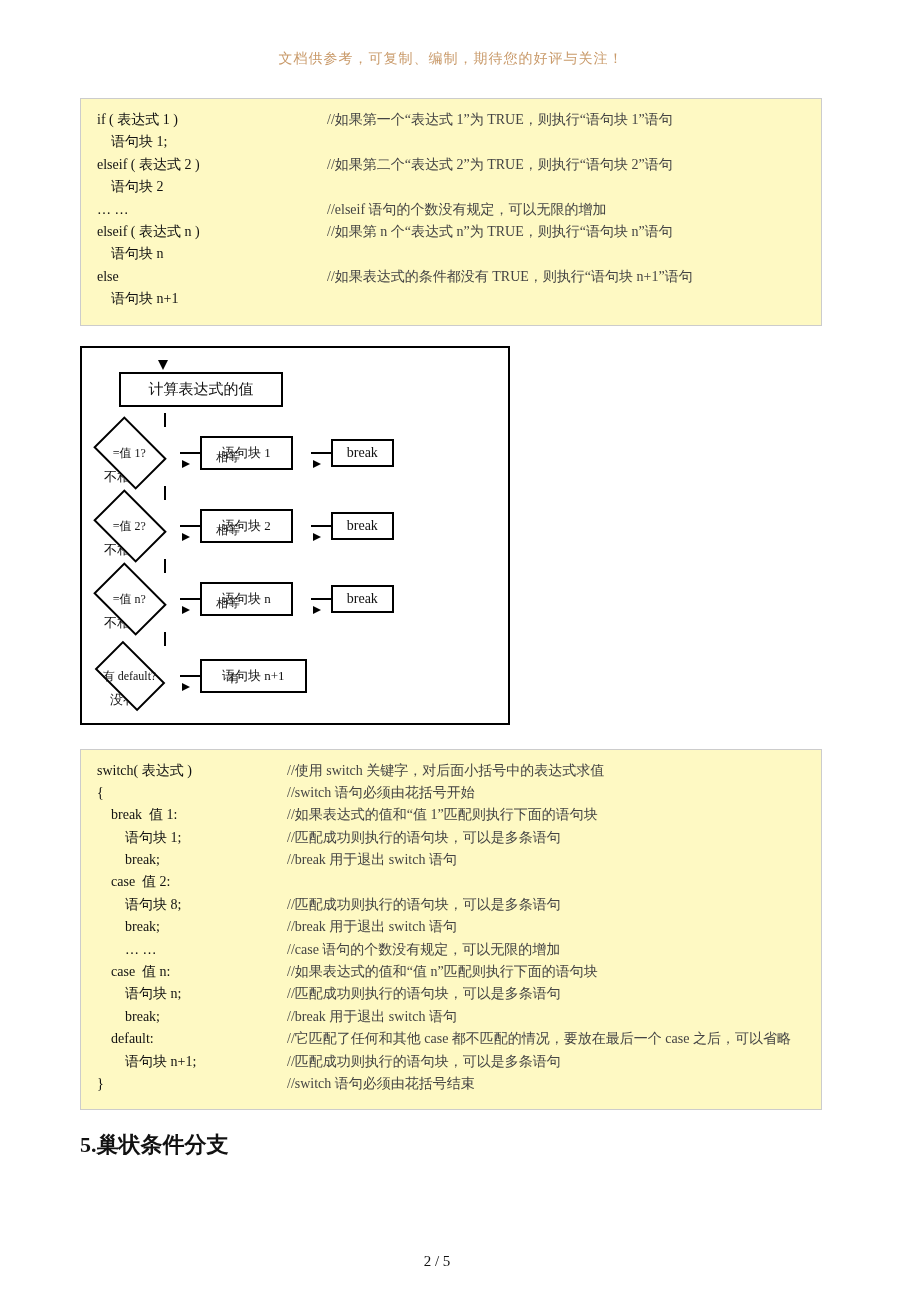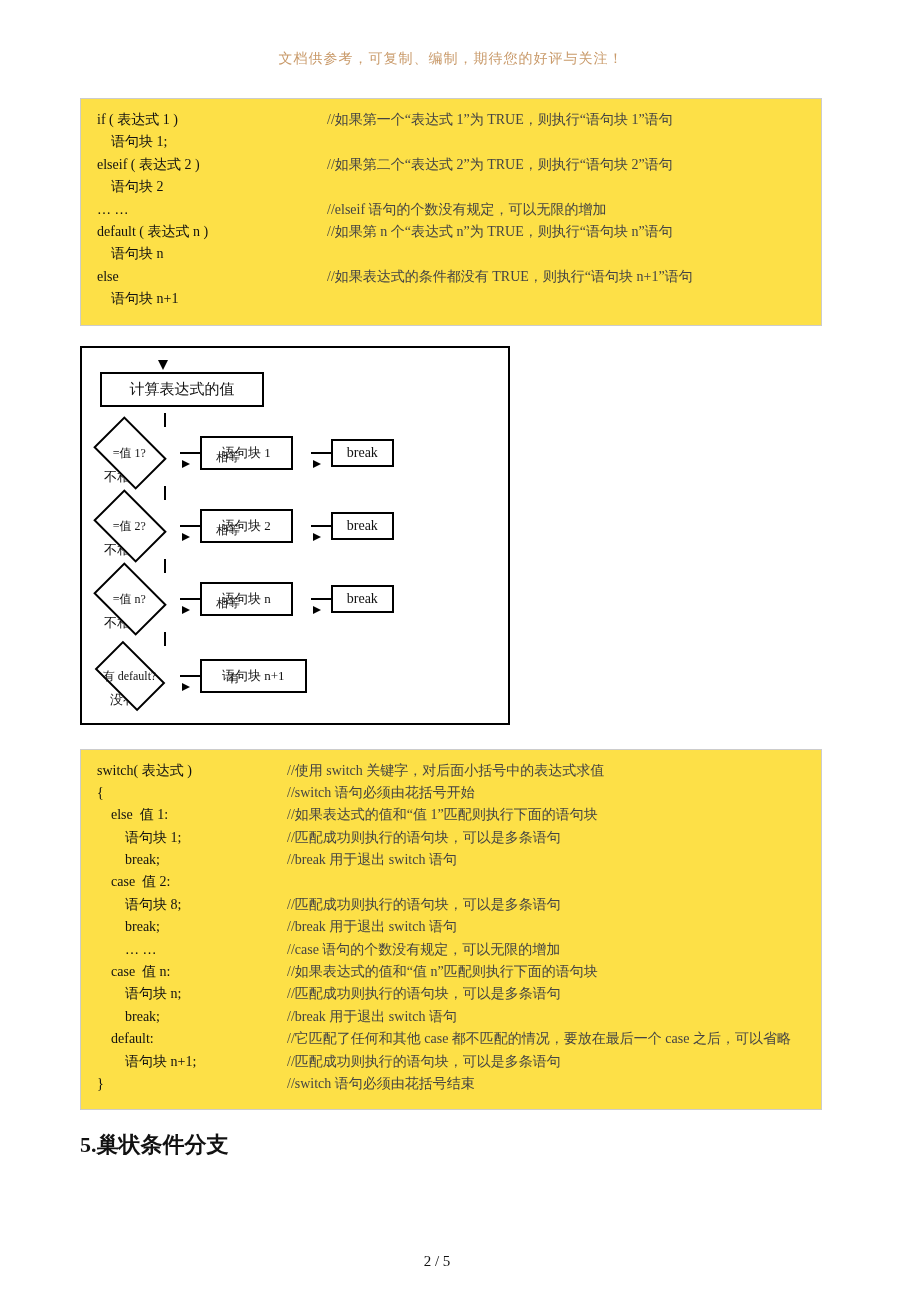--- a/index.html
+++ b/index.html
@@ -24,21 +24,21 @@
     letter-spacing: 1px;
   }
 
   .code-figure {
     margin: 0 0 20px 0;
   }
   .code-block {
     font-family: "Times New Roman", serif;
     font-size: 14px;
     line-height: 1.6;
-    background: #fde047;
+    background: #fef9c3;
     border: 1px solid #ccc;
     padding: 10px 16px 14px 16px;
     overflow: hidden;
     margin-top: 8px;
   }
   .code-row {
     display: flex;
     white-space: pre;
   }
   .code-left {
@@ -75,20 +75,21 @@
     margin: 0 0 2px 58px;
   }
   .fc-start {
     border: 2px solid #000;
     padding: 6px 10px;
     font-size: 15px;
     width: 140px;
     text-align: center;
     font-family: "SimSun", serif;
     margin-bottom: 6px;
+    margin-left: 19px;
   }
   .fc-vline {
     width: 2px;
     height: 14px;
     background: #000;
     margin-left: 64px;
   }
   .fc-row {
     display: flex;
     align-items: center;
@@ -180,21 +181,21 @@
 
   <div class="top-note">文档供参考，可复制、编制，期待您的好评与关注！</div>
 
   <figure class="code-figure">
     <div class="code-block">
       <div class="code-row"><span class="code-left">if ( 表达式 1 )</span><span class="code-right faint">//如果第一个“表达式 1”为 TRUE，则执行“语句块 1”语句</span></div>
       <div class="code-row"><span class="code-left">    语句块 1;</span><span class="code-right faint"></span></div>
       <div class="code-row"><span class="code-left">elseif ( 表达式 2 )</span><span class="code-right faint">//如果第二个“表达式 2”为 TRUE，则执行“语句块 2”语句</span></div>
       <div class="code-row"><span class="code-left">    语句块 2</span><span class="code-right faint"></span></div>
       <div class="code-row"><span class="code-left">… …</span><span class="code-right faint">//elseif 语句的个数没有规定，可以无限的增加</span></div>
-      <div class="code-row"><span class="code-left">default ( 表达式 n )</span><span class="code-right faint">//如果第 n 个“表达式 n”为 TRUE，则执行“语句块 n”语句</span></div>
+      <div class="code-row"><span class="code-left">elseif ( 表达式 n )</span><span class="code-right faint">//如果第 n 个“表达式 n”为 TRUE，则执行“语句块 n”语句</span></div>
       <div class="code-row"><span class="code-left">    语句块 n</span><span class="code-right faint"></span></div>
       <div class="code-row"><span class="code-left">else</span><span class="code-right faint">//如果表达式的条件都没有 TRUE，则执行“语句块 n+1”语句</span></div>
       <div class="code-row"><span class="code-left">    语句块 n+1</span><span class="code-right faint"></span></div>
     </div>
   </figure>
 
 
   <div class="flowchart">
     <div class="fc-top-arrow"></div>
     <div class="fc-start">计算表达式的值</div>
@@ -247,21 +248,21 @@
       <div class="stmt-box">语句块 n+1</div>
     </div>
     <div class="default-label">有</div>
     <div class="fc-end-label">没有</div>
   </div>
 
   <figure class="code-figure">
     <div class="code-block">
       <div class="code-row"><span class="code-left wide">switch( 表达式 )</span><span class="code-right faint">//使用 switch 关键字，对后面小括号中的表达式求值</span></div>
       <div class="code-row"><span class="code-left wide">{</span><span class="code-right faint">//switch 语句必须由花括号开始</span></div>
-      <div class="code-row"><span class="code-left wide">    else  值 1:</span><span class="code-right faint">//如果表达式的值和“值 1”匹配则执行下面的语句块</span></div>
+      <div class="code-row"><span class="code-left wide">    break  值 1:</span><span class="code-right faint">//如果表达式的值和“值 1”匹配则执行下面的语句块</span></div>
       <div class="code-row"><span class="code-left wide">        语句块 1;</span><span class="code-right faint">//匹配成功则执行的语句块，可以是多条语句</span></div>
       <div class="code-row"><span class="code-left wide">        break;</span><span class="code-right faint">//break 用于退出 switch 语句</span></div>
       <div class="code-row"><span class="code-left wide">    case  值 2:</span></div>
       <div class="code-row"><span class="code-left wide">        语句块 8;</span><span class="code-right faint">//匹配成功则执行的语句块，可以是多条语句</span></div>
       <div class="code-row"><span class="code-left wide">        break;</span><span class="code-right faint">//break 用于退出 switch 语句</span></div>
       <div class="code-row"><span class="code-left wide">        … …</span><span class="code-right faint">//case 语句的个数没有规定，可以无限的增加</span></div>
       <div class="code-row"><span class="code-left wide">    case  值 n:</span><span class="code-right faint">//如果表达式的值和“值 n”匹配则执行下面的语句块</span></div>
       <div class="code-row"><span class="code-left wide">        语句块 n;</span><span class="code-right faint">//匹配成功则执行的语句块，可以是多条语句</span></div>
       <div class="code-row"><span class="code-left wide">        break;</span><span class="code-right faint">//break 用于退出 switch 语句</span></div>
       <div class="code-row"><span class="code-left wide">    default:</span><span class="code-right faint">//它匹配了任何和其他 case 都不匹配的情况，要放在最后一个 case 之后，可以省略</span></div>

